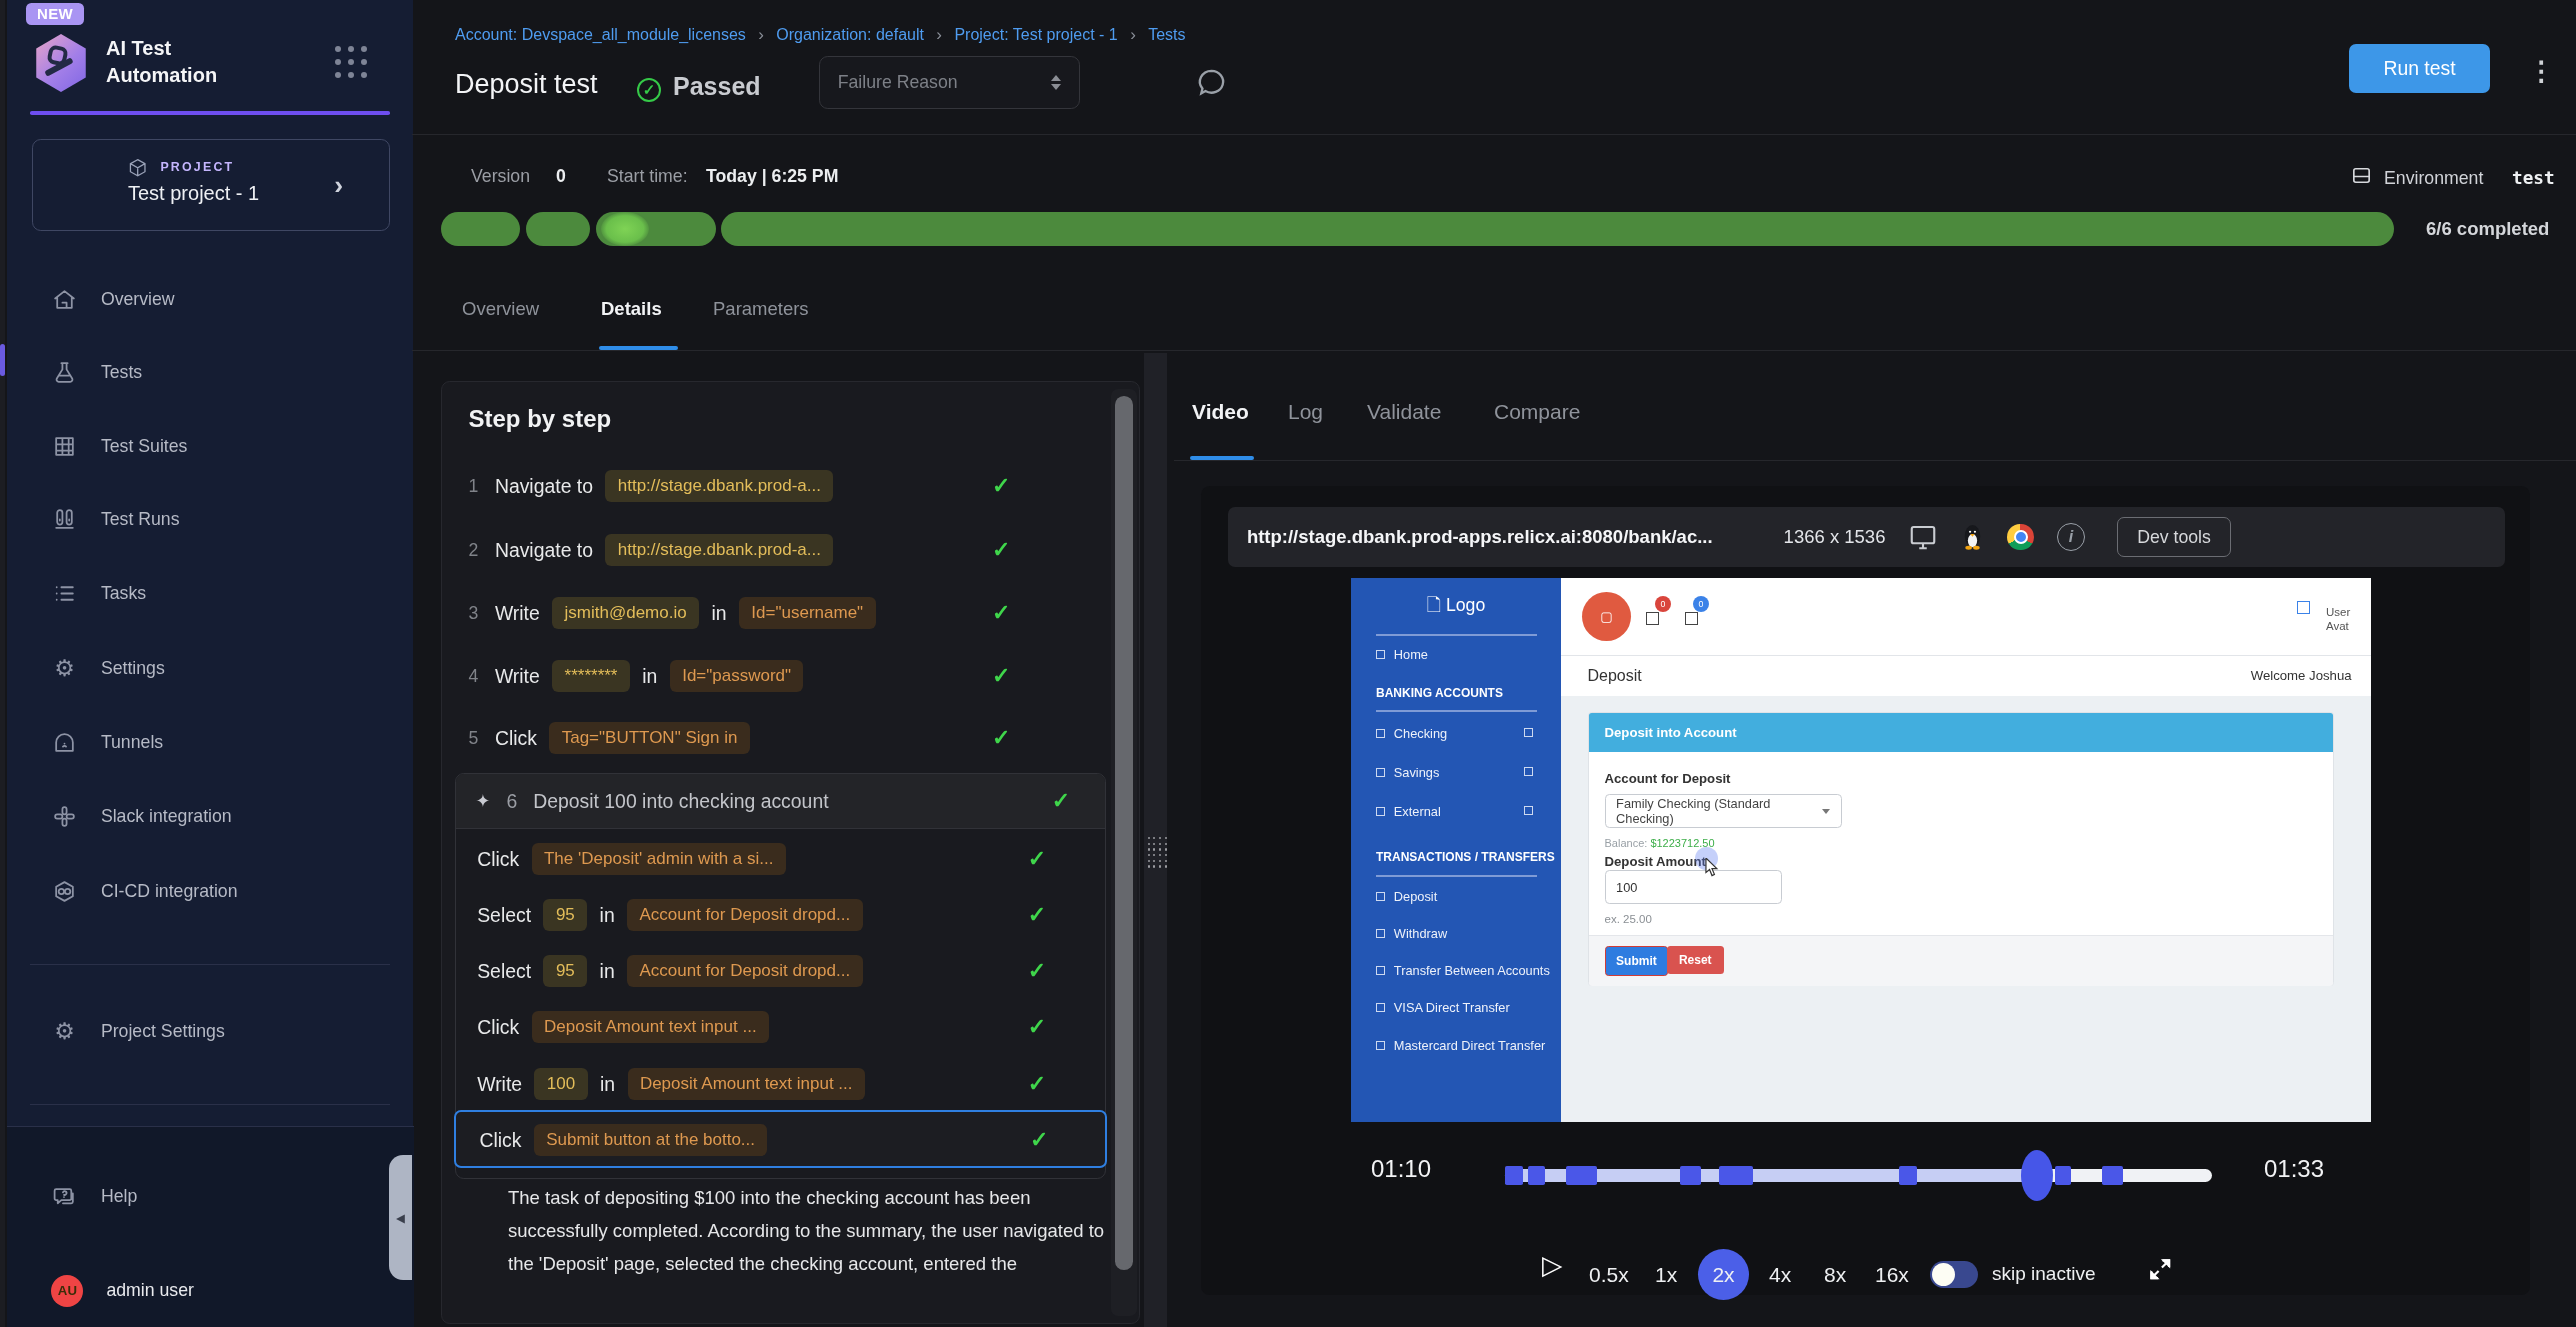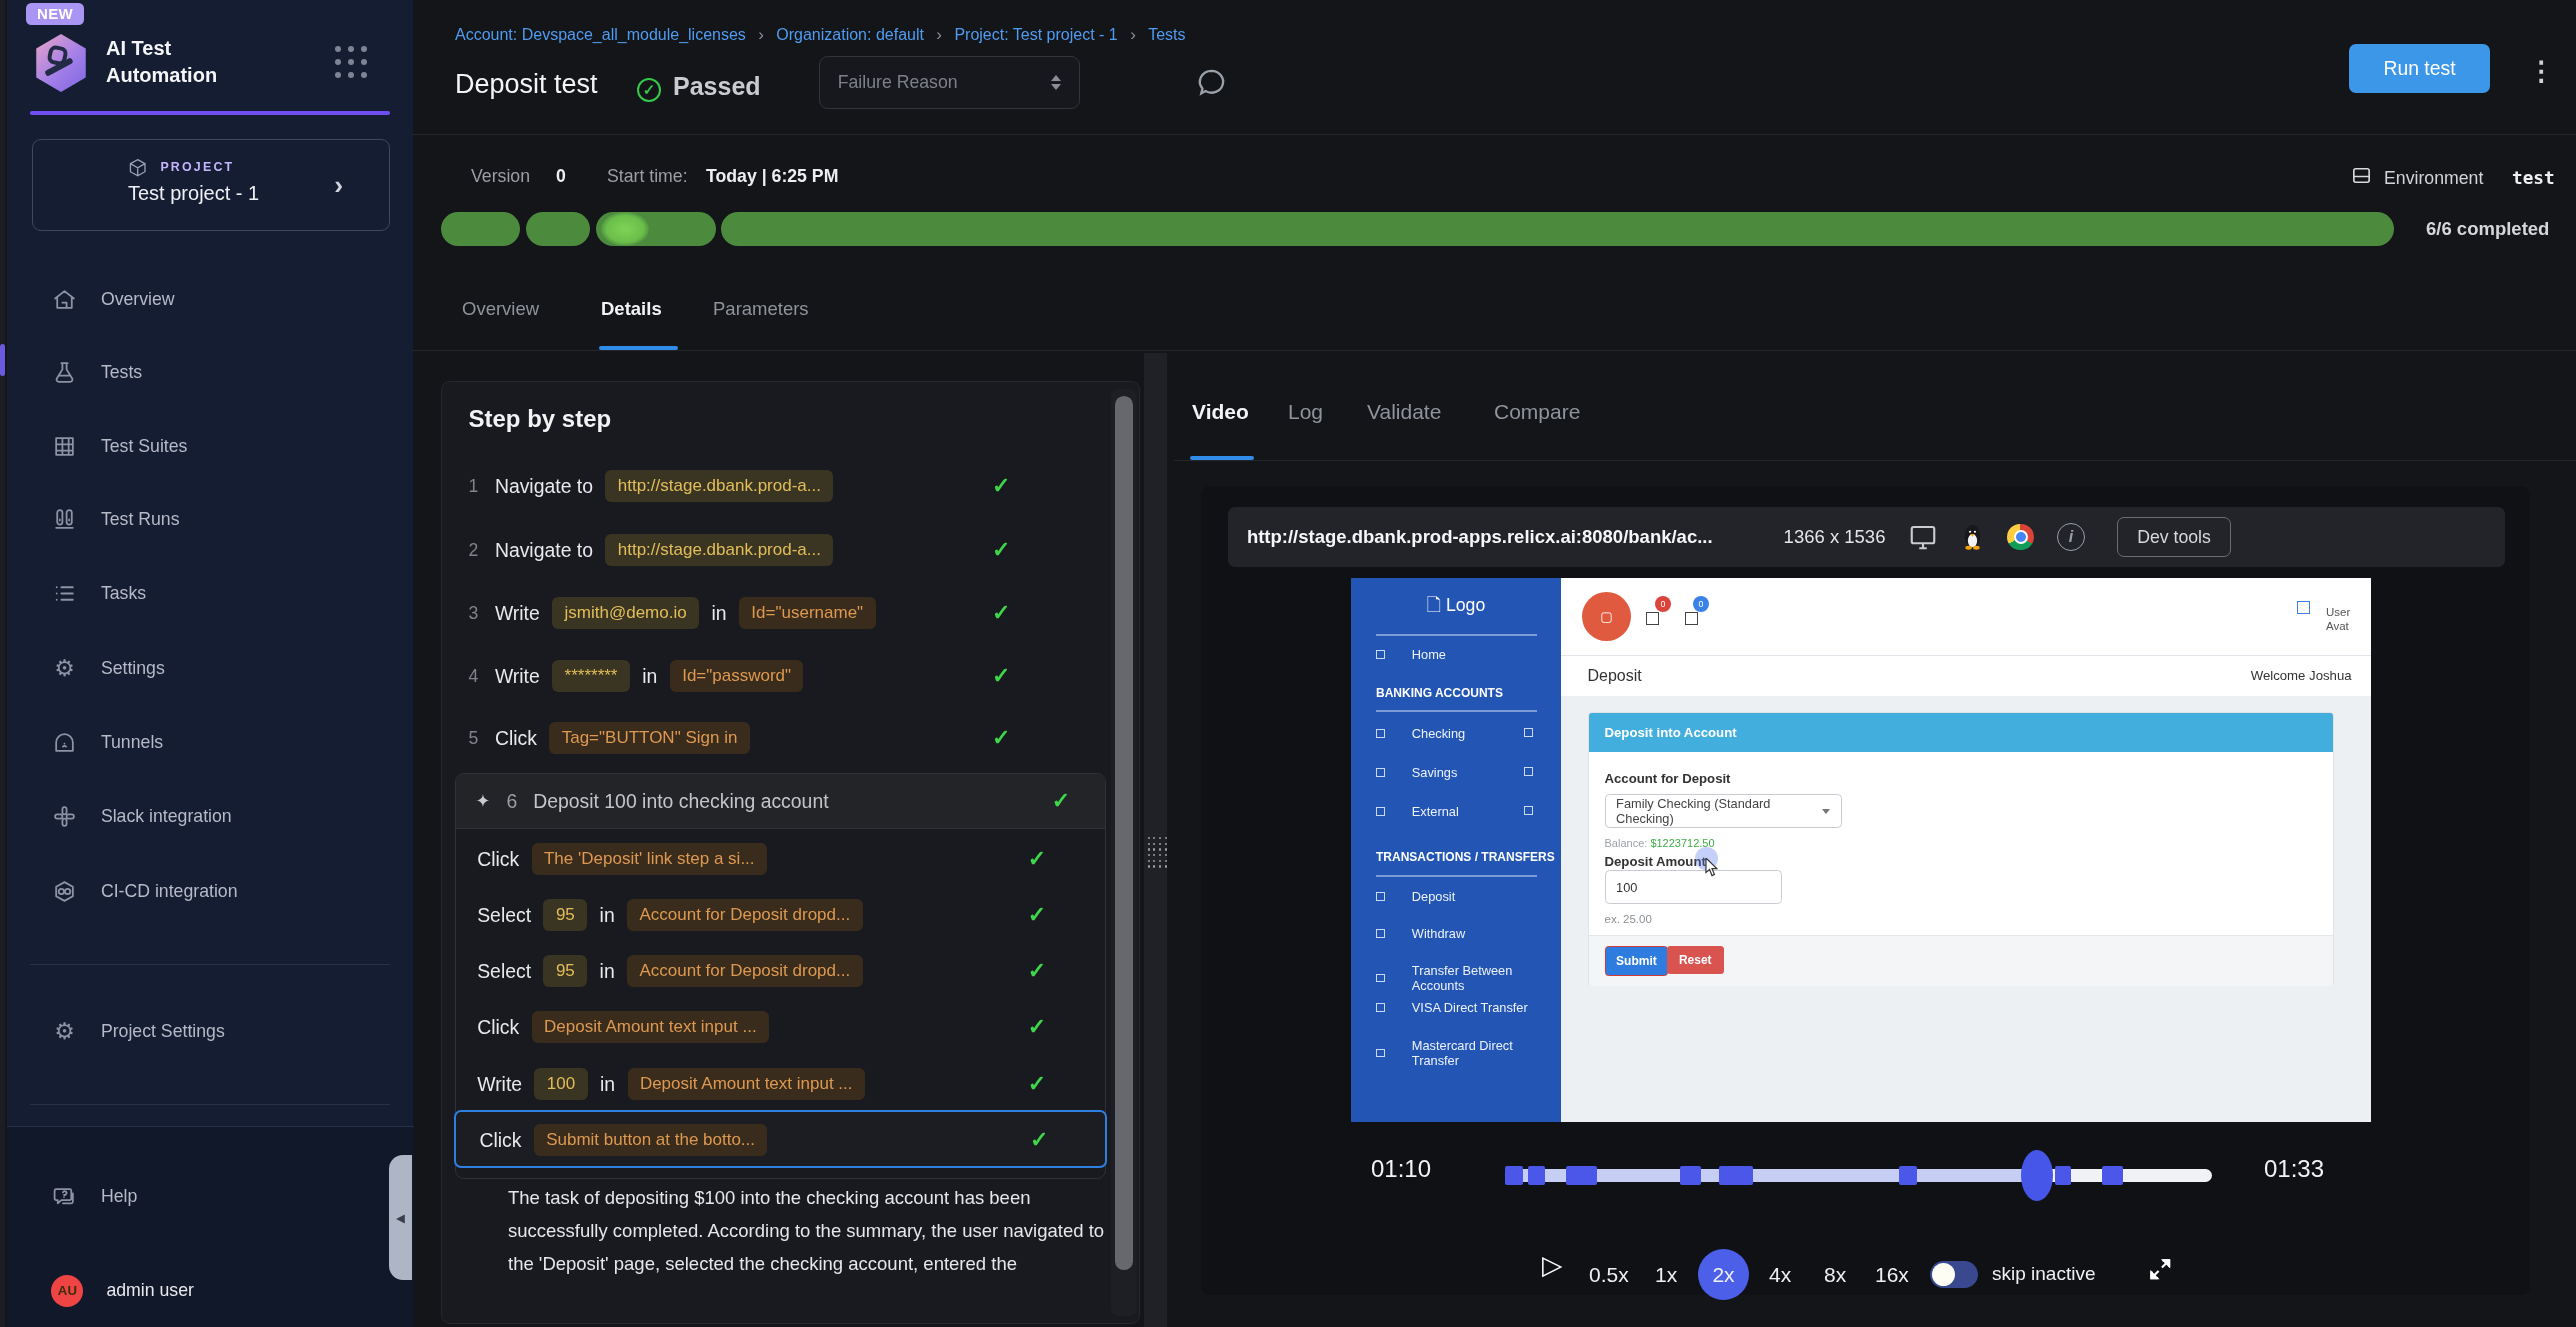--- a/index.html
+++ b/index.html
@@ -109,21 +109,21 @@
   .devtools-btn { margin-left:8.8px; border:1.3px solid #6b6d73; border-radius:7px; color:#d6d8db; font-size:17.7px; padding:8.8px 19.4px; cursor:pointer; }
   .info-circle { width:28px; height:28px; border:1.8px solid #9aa0a8; border-radius:50%; color:#9aa0a8; font-size:16px; font-style:italic; font-weight:bold; display:flex; align-items:center; justify-content:center; }
   .chrome-ball { width:26.5px; height:26.5px; border-radius:50%; background:conic-gradient(#db4437 0 120deg,#0f9d58 120deg 240deg,#ffcd40 240deg 360deg); position:relative; }
   .chrome-ball b { position:absolute; left:6.2px; top:6.2px; width:14px; height:14px; background:#4285f4; border:2.6px solid #fff; border-radius:50%; }
 
   
   .bank-app { position:absolute; left:150px; top:92px; width:1020px; height:544px; background:#ecf0f3; overflow:hidden; font-family:"Liberation Sans",sans-serif; }
   .bank-side { position:absolute; left:0; top:0; width:210px; height:576px; background:#2356b4; color:#fff; }
   .b-logo { position:absolute; left:0; top:14px; width:210px; text-align:center; font-size:17.7px; color:#fff; }
   .b-div { position:absolute; left:25px; width:161px; height:1.8px; background:#7f9bd6; }
-  .b-item { position:absolute; left:25px; display:flex; align-items:center; gap:27px; font-size:12.8px; color:#eef2fa; }
+  .b-item { position:absolute; left:25px; display:flex; align-items:center; gap:9px; font-size:12.8px; color:#eef2fa; }
   .b-sq { width:8.8px; height:8.8px; border:1.3px solid #cdd9f0; flex:0 0 auto; }
   .b-head { position:absolute; left:25px; font-size:12px; font-weight:bold; color:#ffffff; }
   .b-rsq { position:absolute; width:8.8px; height:8.8px; border:1.3px solid #cdd9f0; left:173px; }
   .bank-top { position:absolute; left:210px; top:0; width:810px; height:78px; background:#fff; border-bottom:0.9px solid #e2e5e9; }
   .red-circle { position:absolute; left:21px; top:14px; width:49px; height:49px; border-radius:50%; background:#e05a40; color:#fff; display:flex; align-items:center; justify-content:center; font-size:13.2px; }
   .mini-broken { width:13.2px; height:13.2px; border:1.6px solid #444; }
   .badge { position:absolute; width:16px; height:16px; border-radius:50%; color:#fff; font-size:8.8px; display:flex; align-items:center; justify-content:center; }
   .bank-title-row { position:absolute; left:210px; top:78px; width:810px; height:41px; background:#fff; border-bottom:0.9px solid #e4e7ea; }
   .bank-body { position:absolute; left:210px; top:118px; width:810px; height:458px; background:#ecf0f3; }
   .bank-card { position:absolute; left:26.5px; top:16px; width:746px; height:274px; background:#fff; border:0.9px solid #dfe3e7; border-radius:3.5px; }
@@ -385,21 +385,21 @@
     <div class="group-box">
       <div class="group-header">
         <span class="sparkle">✦</span>
         <span class="group-num">6</span>
         <span class="group-title">Deposit 100 into checking account</span>
         <span class="gcheck">✓</span>
       </div>
 
       <div class="subrow" style="top:64px">
         <span class="verb">Click</span>
-        <span class="chip orange">The 'Deposit' link step a si...</span>
+        <span class="chip orange">The 'Deposit' admin with a si...</span>
         <span class="gcheck" style="right:14px">✓</span>
       </div>
       <div class="subrow" style="top:120px">
         <span class="verb">Select</span>
         <span class="chip yellow">95</span>
         <span class="verb">in</span>
         <span class="chip orange">Account for Deposit dropd...</span>
         <span class="gcheck" style="right:14px">✓</span>
       </div>
       <div class="subrow" style="top:176px">

